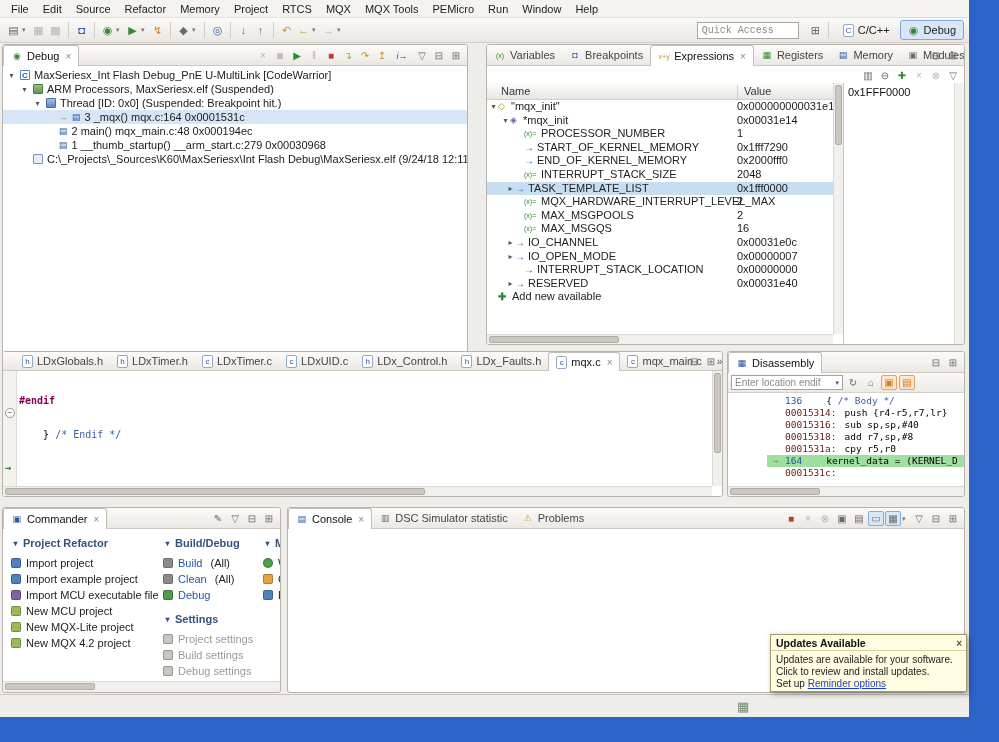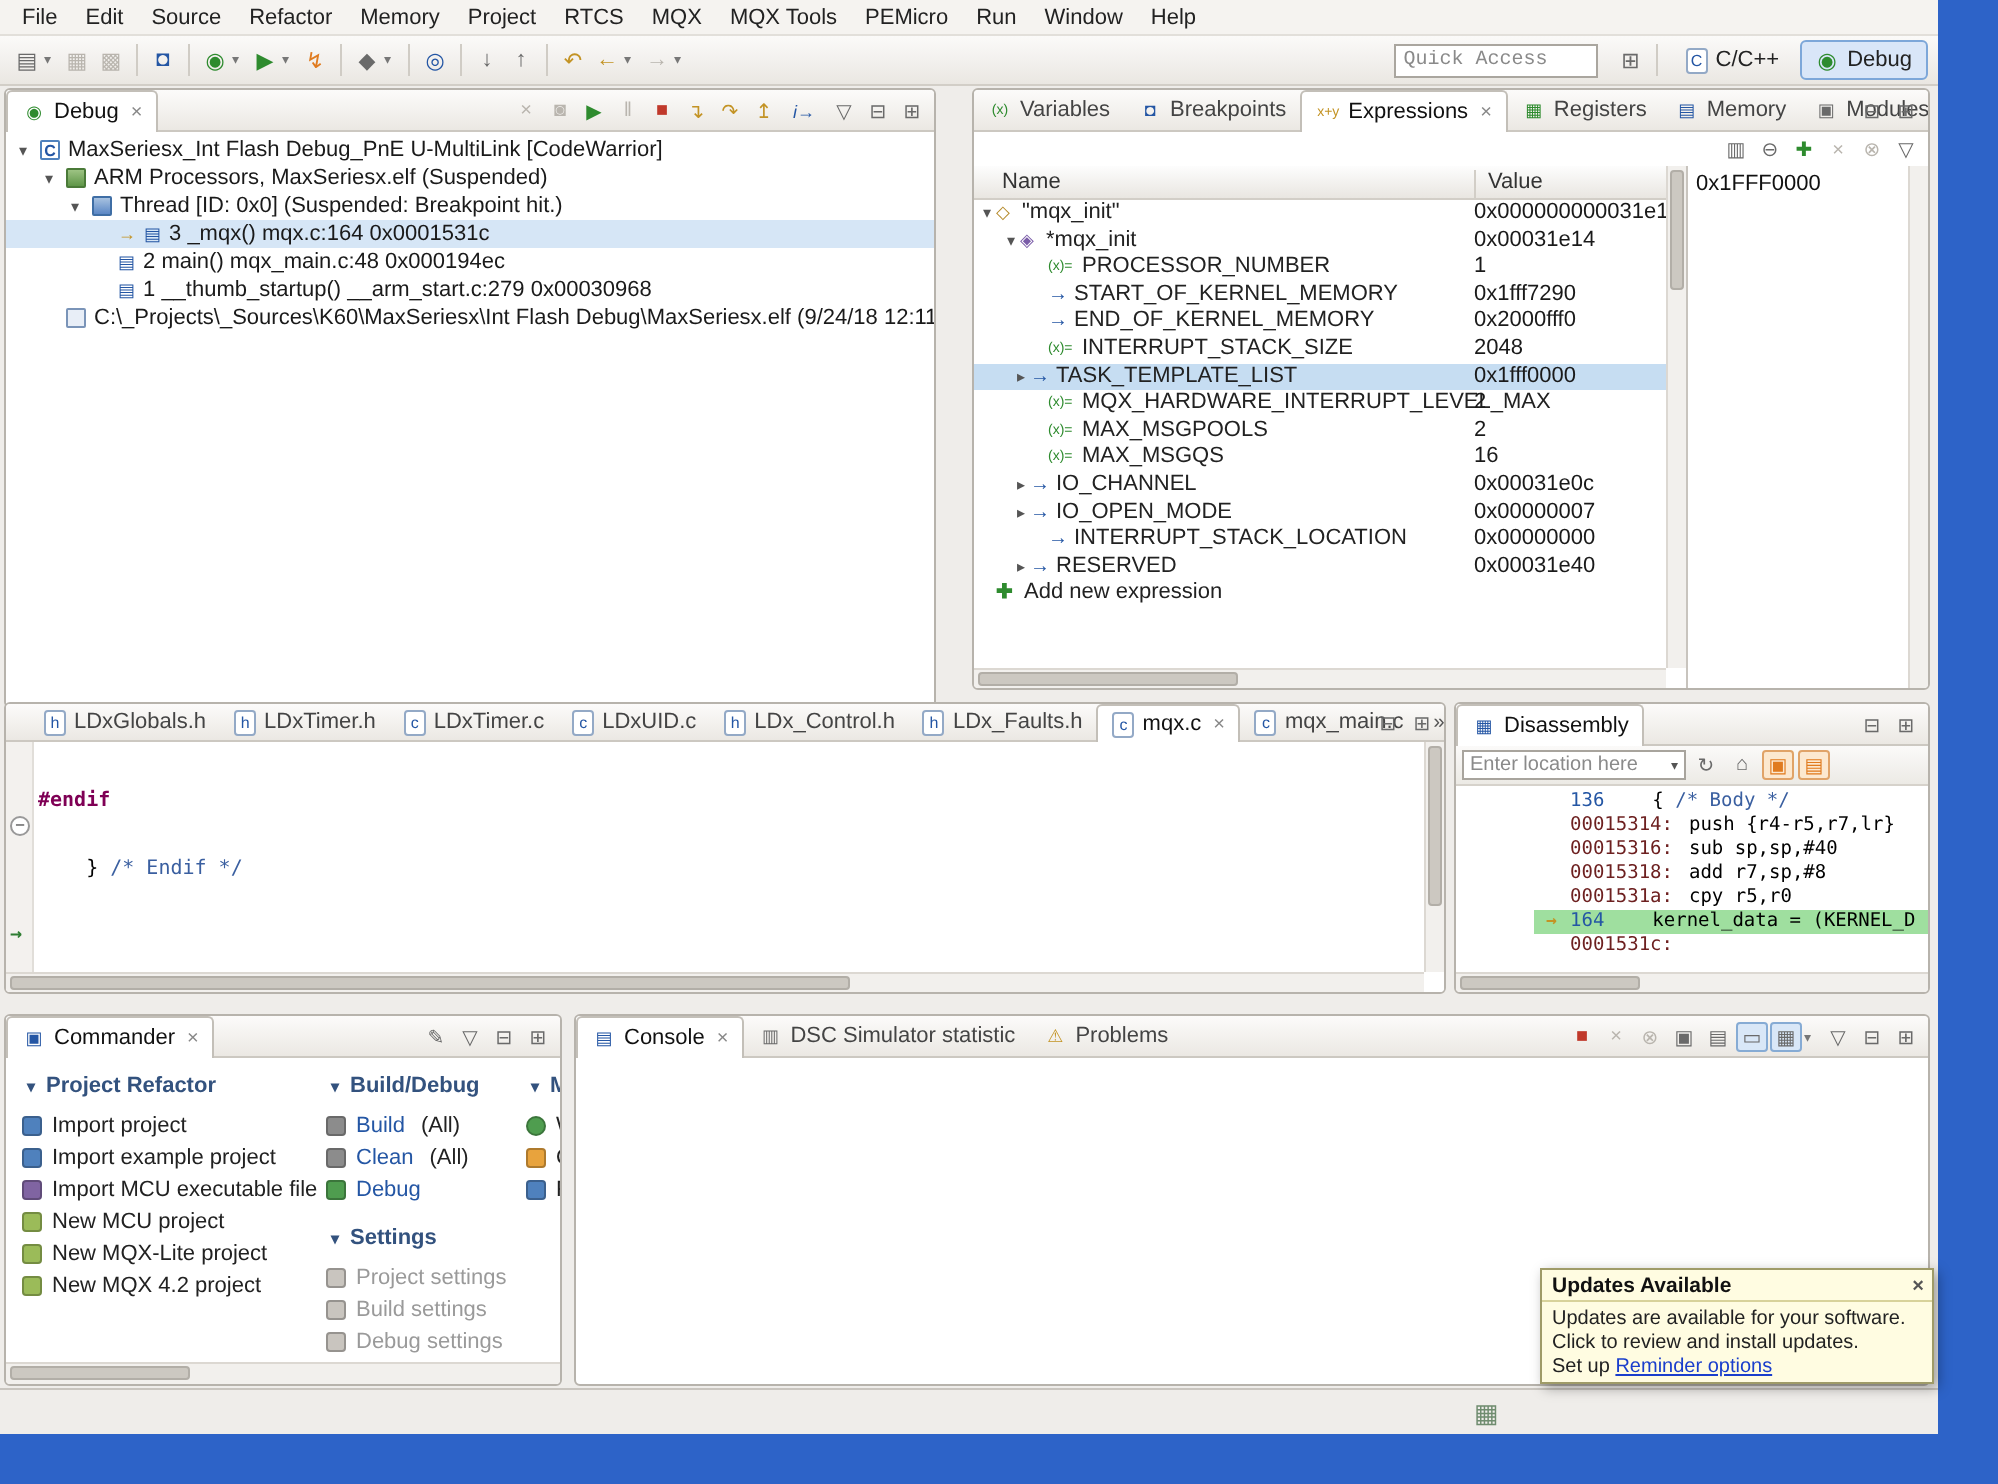--- a/index.html
+++ b/index.html
@@ -405,21 +405,21 @@
         <div class="erow">
           <span class="ind" style="width:19px"></span>
             <span class="exp">▸</span>
           <span class="parrow">→</span>
           <span>RESERVED</span>
           <span class="val">0x00031e40</span>
         </div>
         <div class="erow">
           <span class="ind" style="width:11px"></span>
           <span class="addplus">✚</span>
-          <span>Add new expression</span>
+          <span>Add new available</span>
         </div>
       </div>
       <div class="tree-vscroll">
           <div class="vthumb"></div>
         </div>
       <div class="tree-hscroll">
           <div class="hthumb"></div>
         </div>
       <div class="detail">
         <span>0x1FFF0000</span>
@@ -502,21 +502,21 @@
         <span class="vico blue">▦</span>
         <span>Disassembly</span>
       </div>
       <div class="vtoolbar">
         <span class="vi gray">⊟</span>
         <span class="vi gray">⊞</span>
       </div>
     </div>
     <div class="locbar">
       <div class="combo">
-        <span>Enter location here</span>
+        <span>Enter location endif</span>
         <span class="arr">▾</span>
       </div>
       <span class="vi gray">↻</span>
       <span class="vi gray">⌂</span>
       <span class="vi orange toggled-o">▣</span>
       <span class="vi orange toggled-o">▤</span>
     </div>
     <div class="dcode">
       <div class="dline"><span class="dgut"></span><span class="dnum">136</span><span class="dtext2"><span class="pln">{ </span><span class="cmt">/* Body */</span></span></div>
       <div class="dline"><span class="dgut"></span><span class="daddr">00015314:</span><span class="dtext">push {r4-r5,r7,lr}</span></div>

